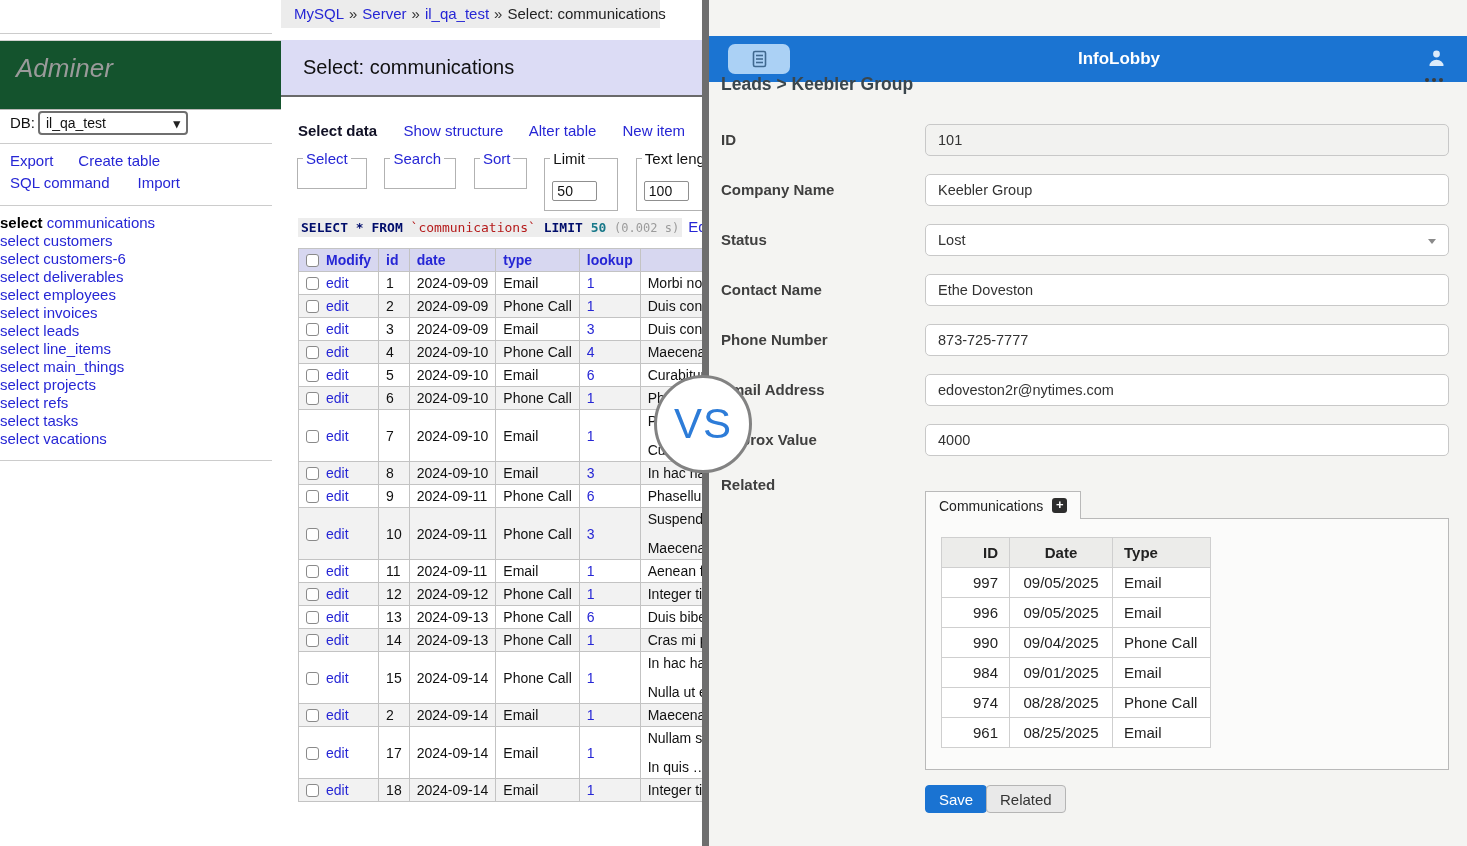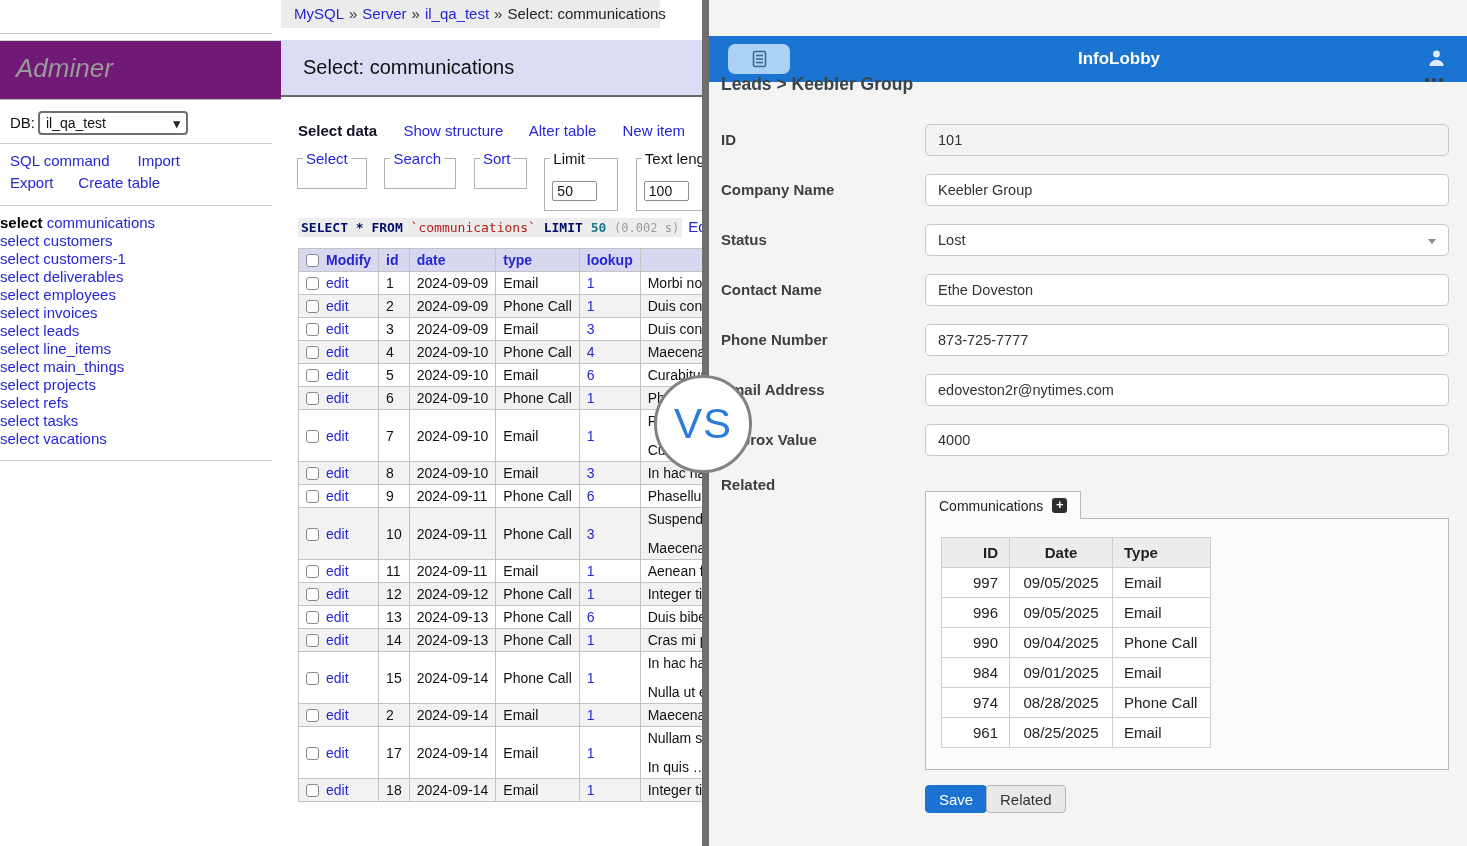--- a/index.html
+++ b/index.html
@@ -5,21 +5,21 @@
   * { box-sizing: border-box; margin: 0; padding: 0; }
   html,body { width:1467px; height:846px; overflow:hidden; }
   body { font-family:"Liberation Sans", sans-serif; background:#fff; }
   #stage { position:relative; width:1467px; height:846px; overflow:hidden; background:#fff; }
   a { text-decoration:none; cursor:pointer; }
   .lnk { color:#2626d5; }
 
   
   #sidebar { position:absolute; left:0; top:0; width:272px; height:846px; background:#fff; }
   .sb-topline { position:absolute; left:0; top:33px; width:272px; border-top:1px solid #ccc; }
-  .logo-band { position:absolute; left:0; top:40px; width:281px; height:60px; background:#701a75; border-top:1px solid #d2d2d0; border-bottom:1px solid #b9b9b7; }
+  .logo-band { position:absolute; left:0; top:40px; width:281px; height:70px; background:#14532d; border-top:1px solid #d2d2d0; border-bottom:1px solid #b9b9b7; }
   .logo-band .logo { font-style:italic; font-size:26px; color:#9a9a9a; line-height:55px; padding-left:16px; }
   .db-row { position:absolute; left:0; top:108px; width:272px; height:36px; border-bottom:1px solid #ccc; }
   .db-row .db-label { position:absolute; left:10px; top:6px; font-size:15px; color:#111; }
   .db-select { position:absolute; left:38px; top:3px; width:150px; height:24px; border:2px solid #6f6f6f; border-radius:4px; background:#fff; font-size:14px; color:#111; line-height:20px; padding-left:6px; }
   .db-select .chev { position:absolute; right:6px; top:1px; font-size:13px; color:#222; font-weight:bold; }
   .actions { position:absolute; left:0; top:150px; width:272px; padding-left:10px; font-size:15px; line-height:22px; }
   .actions .gap1 { margin-right:28px; }
   .actions .gap2 { margin-right:25px; }
   .actions-sep { position:absolute; left:0; top:205px; width:272px; border-top:1px solid #ccc; }
   #nav-tables { position:absolute; left:0; top:214px; width:272px; font-size:15px; line-height:18px; }
@@ -109,31 +109,31 @@
     </div>
     <div class="db-row">
       <span class="db-label">DB:</span>
       <div class="db-select">
         <span>il_qa_test</span>
         <span class="chev">▾</span>
       </div>
     </div>
     <div class="actions">
       <div>
+        <a class="lnk gap2">Export</a><a class="lnk">Create table</a>
+      </div>
+      <div>
         <a class="lnk gap1">SQL command</a><a class="lnk">Import</a>
-      </div>
-      <div>
-        <a class="lnk gap2">Export</a><a class="lnk">Create table</a>
       </div>
     </div>
     <div class="actions-sep"></div>
     <div id="nav-tables">
         <div class="nav-row"><a class="sel-active">select</a> <a class="lnk">communications</a></div>
         <div class="nav-row"><a class="lnk">select</a> <a class="lnk">customers</a></div>
-        <div class="nav-row"><a class="lnk">select</a> <a class="lnk">customers-1</a></div>
+        <div class="nav-row"><a class="lnk">select</a> <a class="lnk">customers-6</a></div>
         <div class="nav-row"><a class="lnk">select</a> <a class="lnk">deliverables</a></div>
         <div class="nav-row"><a class="lnk">select</a> <a class="lnk">employees</a></div>
         <div class="nav-row"><a class="lnk">select</a> <a class="lnk">invoices</a></div>
         <div class="nav-row"><a class="lnk">select</a> <a class="lnk">leads</a></div>
         <div class="nav-row"><a class="lnk">select</a> <a class="lnk">line_items</a></div>
         <div class="nav-row"><a class="lnk">select</a> <a class="lnk">main_things</a></div>
         <div class="nav-row"><a class="lnk">select</a> <a class="lnk">projects</a></div>
         <div class="nav-row"><a class="lnk">select</a> <a class="lnk">refs</a></div>
         <div class="nav-row"><a class="lnk">select</a> <a class="lnk">tasks</a></div>
         <div class="nav-row"><a class="lnk">select</a> <a class="lnk">vacations</a></div>

